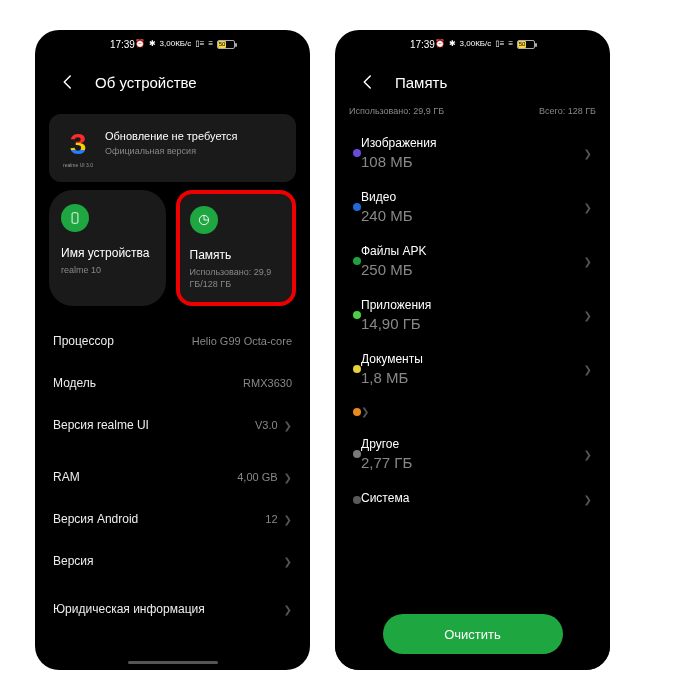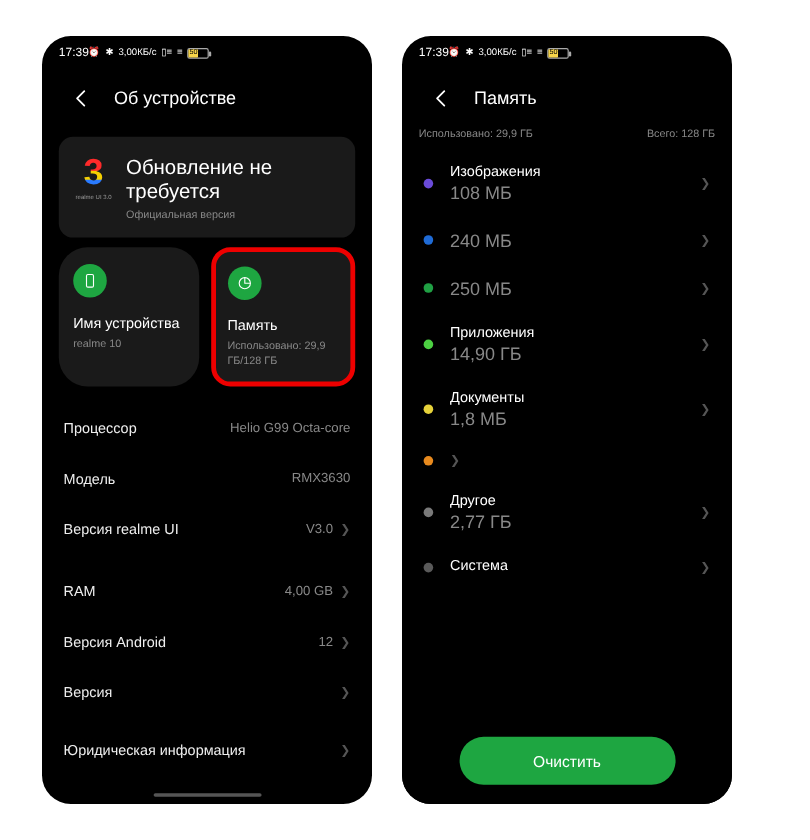--- a/index.html
+++ b/index.html
@@ -20,21 +20,21 @@
     overflow: hidden;
     position: relative;
     color: #fff;
     font-size: 12px;
   }
   
   .status {
     height: 28px;
     display: flex;
     align-items: center;
-    justify-content: flex-start;
+    justify-content: center;
     padding: 0 14px;
     font-size: 10px;
     font-weight: 500;
   }
   .status .right { display: flex; align-items: center; gap: 4px; }
   .status .right span { font-size: 8px; line-height: 8px; }
   .status .right .stack { display:flex; flex-direction:row; align-items:center; font-size:6px; line-height:6px;}
   .battery {
     width: 18px; height: 9px; border: 1px solid #aaa; border-radius: 2px; position: relative;
     display:flex; align-items:center;
@@ -65,21 +65,21 @@
     display:flex; flex-direction:column; align-items:center; gap:4px;
   }
   .big3 {
     font-size: 30px; font-weight: 700;
     background: linear-gradient(180deg,#ff2a2a 0%,#ff2a2a 45%,#f7d000 45%,#f7d000 70%,#2a7bff 70%,#2a7bff 100%);
     -webkit-background-clip: text; background-clip:text;
     color: transparent;
     line-height: 28px;
   }
   .realme-small { font-size: 5px; color:#999; white-space:nowrap;}
-  .update-txt .line1 { font-size: 17px; color:#fff; }
+  .update-txt .line1 { font-size: 11px; color:#fff; }
   .update-txt .line2 { font-size: 9px; color:#888; margin-top:4px;}
   
   .tiles {
     display:flex; gap:10px; margin: 6px 14px;
   }
   .tile {
     flex:1;
     background:#1a1a1a;
     border-radius:24px;
     padding:14px 12px;
@@ -129,21 +129,20 @@
   }
   .storage-bar .pct .unit { font-size:11px; margin-left:1px;}
   .storage-meta {
     display:flex; justify-content:space-between;
     margin: 0 14px 10px 14px;
     font-size:9px; color:#888;
   }
   .cat-row {
     display:flex; align-items:center;
     padding: 10px 18px;
-    gap:14px;
   }
   .dot { width:8px; height:8px; border-radius:50%; flex-shrink:0;}
   .cat-txt { flex:1; }
   .cat-txt .c-title { font-size:12px; color:#fff;}
   .cat-txt .c-sub { font-size:15px; color:#888; margin-top:3px;}
   .clean-btn-wrap {
     position:absolute; bottom:16px; left:0; right:0;
     display:flex; justify-content:center;
   }
   .clean-btn {
@@ -307,27 +306,29 @@
         <div class="dot" style="background: rgb(106, 75, 216);"></div>
         <div class="cat-txt">
           <div class="c-title">Изображения</div>
           <div class="c-sub">108 МБ</div>
         </div>
         <span class="chev">❯</span>
       </div>
       <div class="cat-row">
         <div class="dot" style="background: rgb(31, 107, 214);"></div>
         <div class="cat-txt">
+          <div class="c-title">Видео</div>
           <div class="c-sub">240 МБ</div>
         </div>
         <span class="chev">❯</span>
       </div>
       <div class="cat-row">
         <div class="dot" style="background: rgb(32, 160, 68);"></div>
         <div class="cat-txt">
+          <div class="c-title">Файлы APK</div>
           <div class="c-sub">250 МБ</div>
         </div>
         <span class="chev">❯</span>
       </div>
       <div class="cat-row">
         <div class="dot" style="background: rgb(76, 208, 66);"></div>
         <div class="cat-txt">
           <div class="c-title">Приложения</div>
           <div class="c-sub">14,90  ГБ</div>
         </div>

